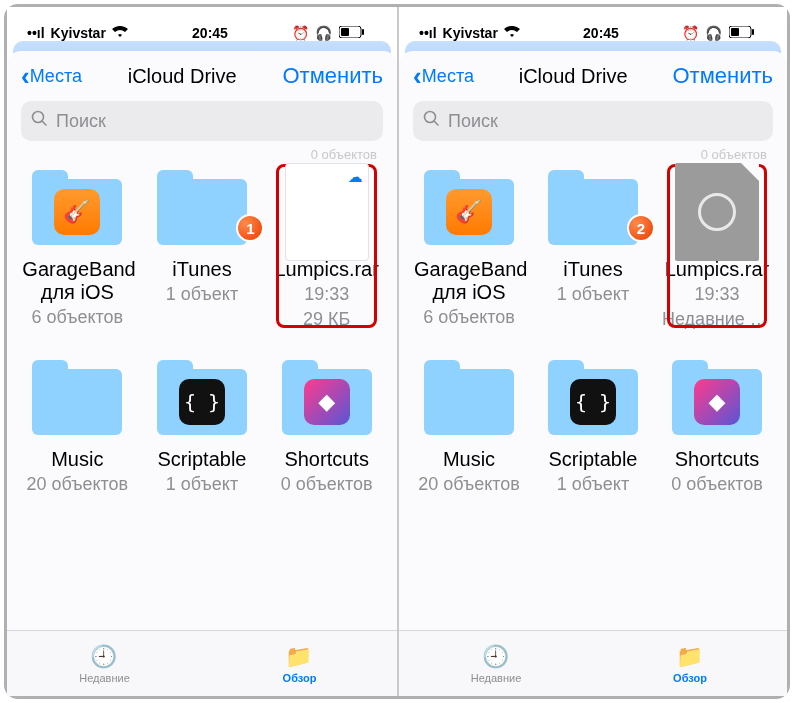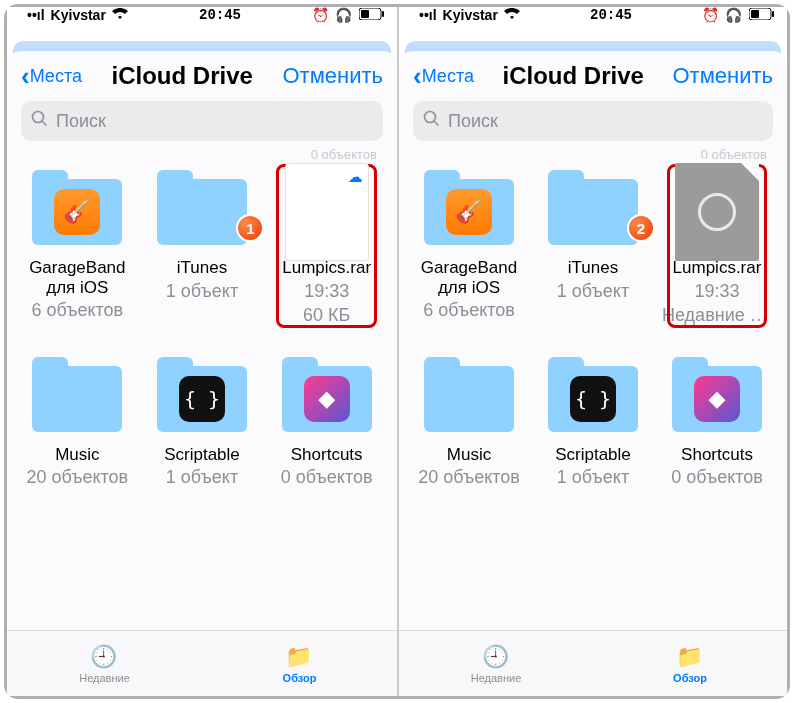--- a/index.html
+++ b/index.html
@@ -2,48 +2,48 @@
 <html><head>
 <meta charset="utf-8">
 <style>
   * { box-sizing: border-box; margin: 0; padding: 0; font-family: -apple-system, "Helvetica Neue", Arial, sans-serif; }
   body { background: #ffffff; width: 794px; height: 703px; position: relative; overflow: hidden; }
   .outer { position: absolute; left: 4px; top: 4px; width: 786px; height: 695px; border: 3px solid #b0b0b0; border-radius: 14px; background: #fff; display: flex; }
   .phone { flex: 1 1 50%; position: relative; display: flex; flex-direction: column; background: linear-gradient(#ffffff,#ffffff); }
   .phone + .phone { border-left: 2px solid #c9c9c9; }
 
   
-  .status { height: 34px; display: flex; align-items: flex-start; justify-content: space-between; padding: 0 12px 0 20px; font-size: 14px; font-weight: 600; color: #000; }
+  .status { height: 34px; display: flex; align-items: flex-end; justify-content: space-between; padding: 0 32px 0 20px; font-size: 14px; font-weight: 600; color: #000; }
   .status .left, .status .right { display: flex; align-items: center; gap: 6px; }
-  .status .center { flex: 1; text-align: center; font-family: Liberation Mono, monospace; }
+  .status .center { flex: 1; text-align: center; }
 
   
   .sheet-bg { background: linear-gradient(#c5dfff, #b5d5ff); height: 24px; border-radius: 10px 10px 0 0; margin: 0 6px; }
   .sheet { background: #fbfbfd; flex:1; border-radius: 14px 14px 0 0; margin: -14px 0 0 0; display:flex; flex-direction:column; position:relative; }
 
   .nav { height: 50px; display:flex; align-items:center; justify-content: space-between; padding: 0 14px; }
   .nav .back { color:#007aff; font-size: 18px; display:flex; align-items:center; gap:2px; }
   .nav .back .chev { font-size: 26px; font-weight:600; line-height:0; margin-right:-2px; }
-  .nav .title { font-size: 24px; font-weight: 700; color:#000; }
+  .nav .title { font-size: 20px; font-weight: 400; color:#000; }
   .nav .cancel { color:#007aff; font-size:22px; }
 
   .search { margin: 0 14px 6px; background: rgba(120,120,128,0.12); border-radius: 10px; height: 40px; display:flex; align-items:center; padding:0 10px; gap:8px; color:#8e8e93; font-size:18px; }
 
   .objcount { text-align:right; color:#c7c7cc; font-size:13px; padding: 0 20px 2px 0; }
 
   .grid { flex:1; padding: 10px 14px 0 14px; display:grid; grid-template-columns: repeat(3, 1fr); column-gap: 12px; row-gap: 34px; align-content:start; }
   .item { display:flex; flex-direction:column; align-items:center; position:relative; }
   .thumb { width: 94px; height: 76px; position:relative; display:flex; align-items:center; justify-content:center; }
   .folder { width: 90px; height: 66px; background:#8fd1ff; border-radius: 6px; position:relative; }
   .folder:before { content:""; position:absolute; top:-9px; left:0; width:36px; height:14px; background:#8fd1ff; border-radius:6px 6px 0 0; }
   .folder .badge { position:absolute; left:50%; top:50%; transform:translate(-50%,-50%); width:46px; height:46px; border-radius:10px; display:flex; align-items:center; justify-content:center; font-size:22px; color:#fff; }
   .badge.gb { background: linear-gradient(#ff9a2e,#ff7a00); }
   .badge.sc { background:#111; font-family: monospace; font-size:20px; }
   .badge.shc { background: linear-gradient(135deg,#ff3b8d,#5856d6); }
-  .item .name { font-size: 17px; color:#000; margin-top:8px; text-align:center; line-height:1.15; max-width:110px; }
+  .item .name { font-size: 20px; color:#000; margin-top:8px; text-align:center; line-height:1.15; max-width:110px; }
   .item .sub { font-size: 18px; color:#8e8e93; text-align:center; line-height:1.25; margin-top:2px; max-width:110px; white-space:nowrap; overflow:hidden; text-overflow:ellipsis; }
 
   .filecard { width:84px; height:98px; background:#fff; border:1px solid #e2e2e6; border-radius:4px; position:relative; }
   .filecard .cloud { position:absolute; top:4px; right:5px; color:#007aff; font-size:15px; }
   .filegray { width:84px; height:98px; background:#9b9b9b; border-radius:2px; position:relative; display:flex; align-items:center; justify-content:center; }
   .filegray:before { content:""; position:absolute; top:0; right:0; border-style:solid; border-width:0 18px 18px 0; border-color: transparent #fbfbfd transparent transparent; }
   .filegray .spinner { width:38px; height:38px; border:3px solid #e8e8e8; border-radius:50%; }
 
   .hi { position:absolute; border:3px solid #d40000; border-radius:8px; pointer-events:none; }
   .numbadge { position:absolute; width:28px; height:28px; border-radius:50%; background: radial-gradient(circle at 30% 30%, #ff8a4b, #e83e00); border:2px solid #fff; color:#fff; font-weight:700; display:flex; align-items:center; justify-content:center; font-size:15px; z-index:5; }
@@ -124,21 +124,21 @@
         </div>
         <div class="item">
           <div class="hi" style="left:6px; top:-10px; right:6px; height:164px;"></div>
           <div class="thumb">
               <div class="filecard">
                 <span class="cloud">☁︎</span>
               </div>
             </div>
           <div class="name">Lumpics.rar</div>
           <div class="sub">19:33</div>
-          <div class="sub">60 КБ</div>
+          <div class="sub">29 КБ</div>
         </div>
         <div class="item">
           <div class="thumb">
               <div class="folder"></div>
             </div>
           <div class="name">Music</div>
           <div class="sub">20 объектов</div>
         </div>
         <div class="item">
           <div class="thumb">

